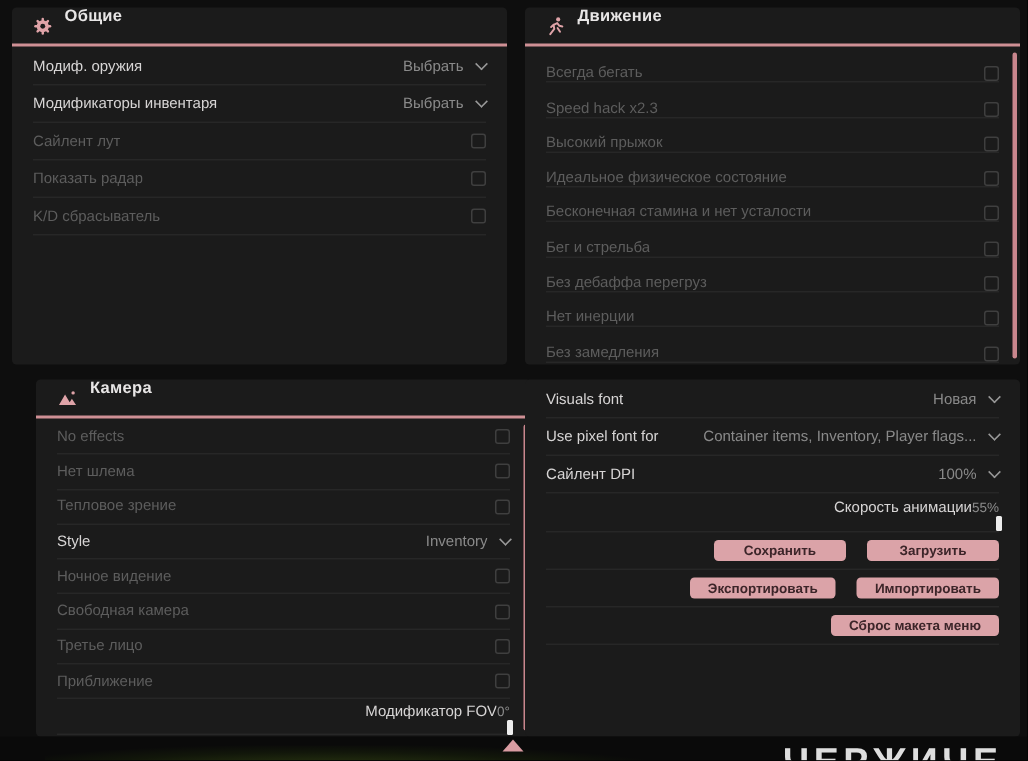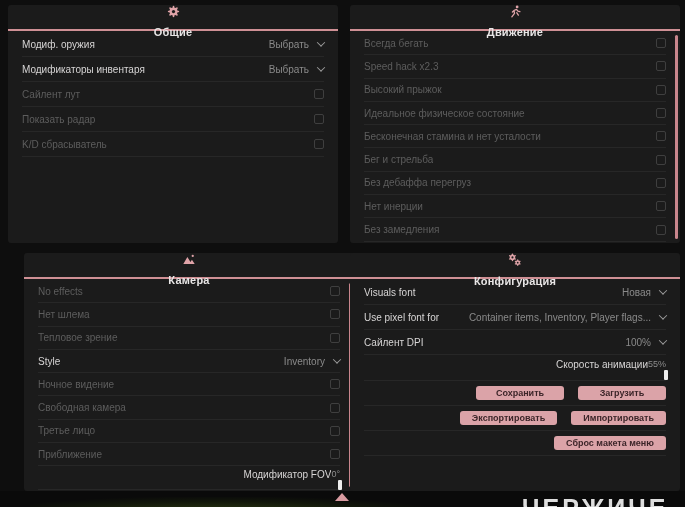--- a/index.html
+++ b/index.html
@@ -5,30 +5,30 @@
   html,body{margin:0;padding:0;background:#000;}
   *{box-sizing:border-box;font-family:"Liberation Sans",sans-serif;}
   .canvas{position:relative;width:685px;height:507px;background:#0e0e0e;overflow:hidden;}
 
   .panel{position:absolute;background:#1b1b1b;border-radius:3px;overflow:hidden;}
   .p0{left:8px;top:5px;width:330px;height:238px;}
   .p1{left:350px;top:5px;width:330px;height:238px;}
   .p2{left:24px;top:253px;width:330px;height:238px;}
   .p3{left:350px;top:253px;width:330px;height:238px;}
 
-  .phead{height:26px;display:flex;align-items:center;gap:8px;padding:0 14px;
-         border-bottom:2px solid #cf9095;flex-direction:column;}
+  .phead{height:26px;display:flex;gap:8px;padding:0 14px;
+         border-bottom:2px solid #cf9095;}
   .ptitle{color:#e8e6e6;font-size:11px;font-weight:bold;letter-spacing:.2px;}
   .picon{display:flex;align-items:center;}
 
   .pbody{padding:1px 14px 0 14px;}
   .row{display:flex;align-items:center;justify-content:space-between;
        border-bottom:1px solid #272727;position:relative;}
   .p0 .row{height:25px;}
-  .p1 .row{height:23.3px;}
+  .p1 .row{height:23.3px;align-items:flex-end;}
   .p2 .row{height:23.3px;}
   .p3 .row{height:25px;}
   .p3 .row.slider{height:26px;}
 
   .lbl{font-size:10px;color:#5d5d5d;white-space:nowrap;overflow:hidden;}
   .lbl.bright{color:#d7d5d5;}
 
   .checkbox{width:10px;height:10px;border:1px solid #3f3f3f;border-radius:2px;flex:0 0 auto;}
 
   .selwrap{display:flex;align-items:center;gap:9px;}
@@ -213,41 +213,20 @@
           <div class="track">
             <div class="fill" style="width: 0%;"></div>
             <div class="handle" style="left: calc(0% - 2px);"></div>
           </div>
         </div>
       </div>
     <div class="vscroll"></div>
   </div>
 
   <div class="panel p3">
-    <div class="phead">
-      <span class="picon">
-        <svg width="14" height="14" viewBox="0 0 16 16">
-          <g fill="#dfa3a8">
-            <rect x="4.3" y="0.5" width="1.6" height="9" rx="0.8"></rect>
-            <rect x="4.3" y="0.5" width="1.6" height="9" rx="0.8" transform="rotate(60 5.1 5)"></rect>
-            <rect x="4.3" y="0.5" width="1.6" height="9" rx="0.8" transform="rotate(120 5.1 5)"></rect>
-            <circle cx="5.1" cy="5" r="3.1"></circle>
-          </g>
-          <circle cx="5.1" cy="5" r="1.2" fill="#1b1b1b"></circle>
-          <g fill="#dfa3a8">
-            <rect x="10.4" y="7.2" width="1.4" height="7.6" rx="0.7"></rect>
-            <rect x="10.4" y="7.2" width="1.4" height="7.6" rx="0.7" transform="rotate(60 11.1 11)"></rect>
-            <rect x="10.4" y="7.2" width="1.4" height="7.6" rx="0.7" transform="rotate(120 11.1 11)"></rect>
-            <circle cx="11.1" cy="11" r="2.6"></circle>
-          </g>
-          <circle cx="11.1" cy="11" r="1" fill="#1b1b1b"></circle>
-        </svg>
-      </span>
-      <span class="ptitle">Конфигурация</span>
-    </div>
     <div class="pbody">
         <div class="row select">
           <span class="lbl bright">Visuals font</span>
           <span class="selwrap">
             <span class="selval">Новая</span>
             <span class="chev"></span>
           </span>
         </div>
         <div class="row select">
           <span class="lbl bright">Use pixel font for</span>

